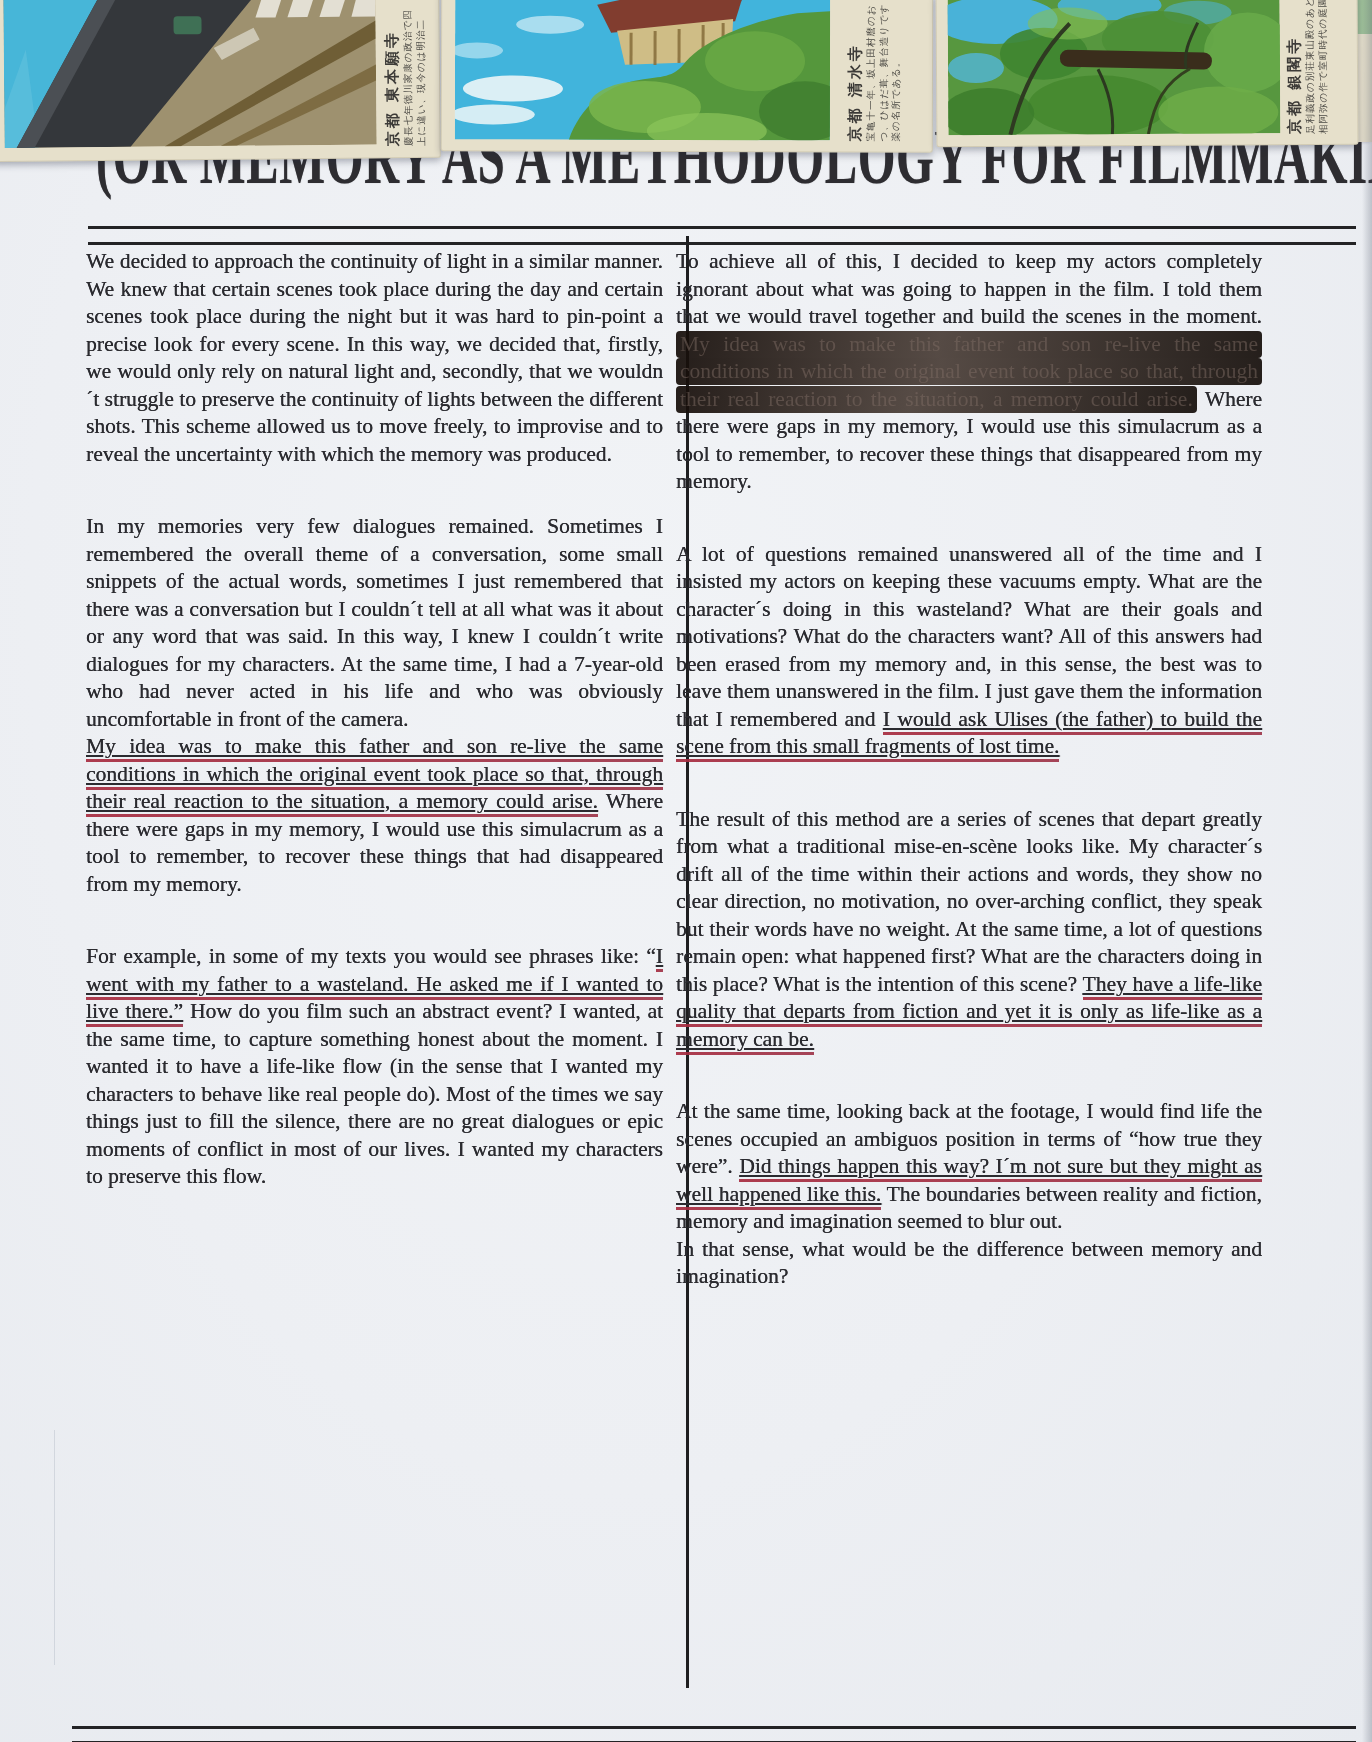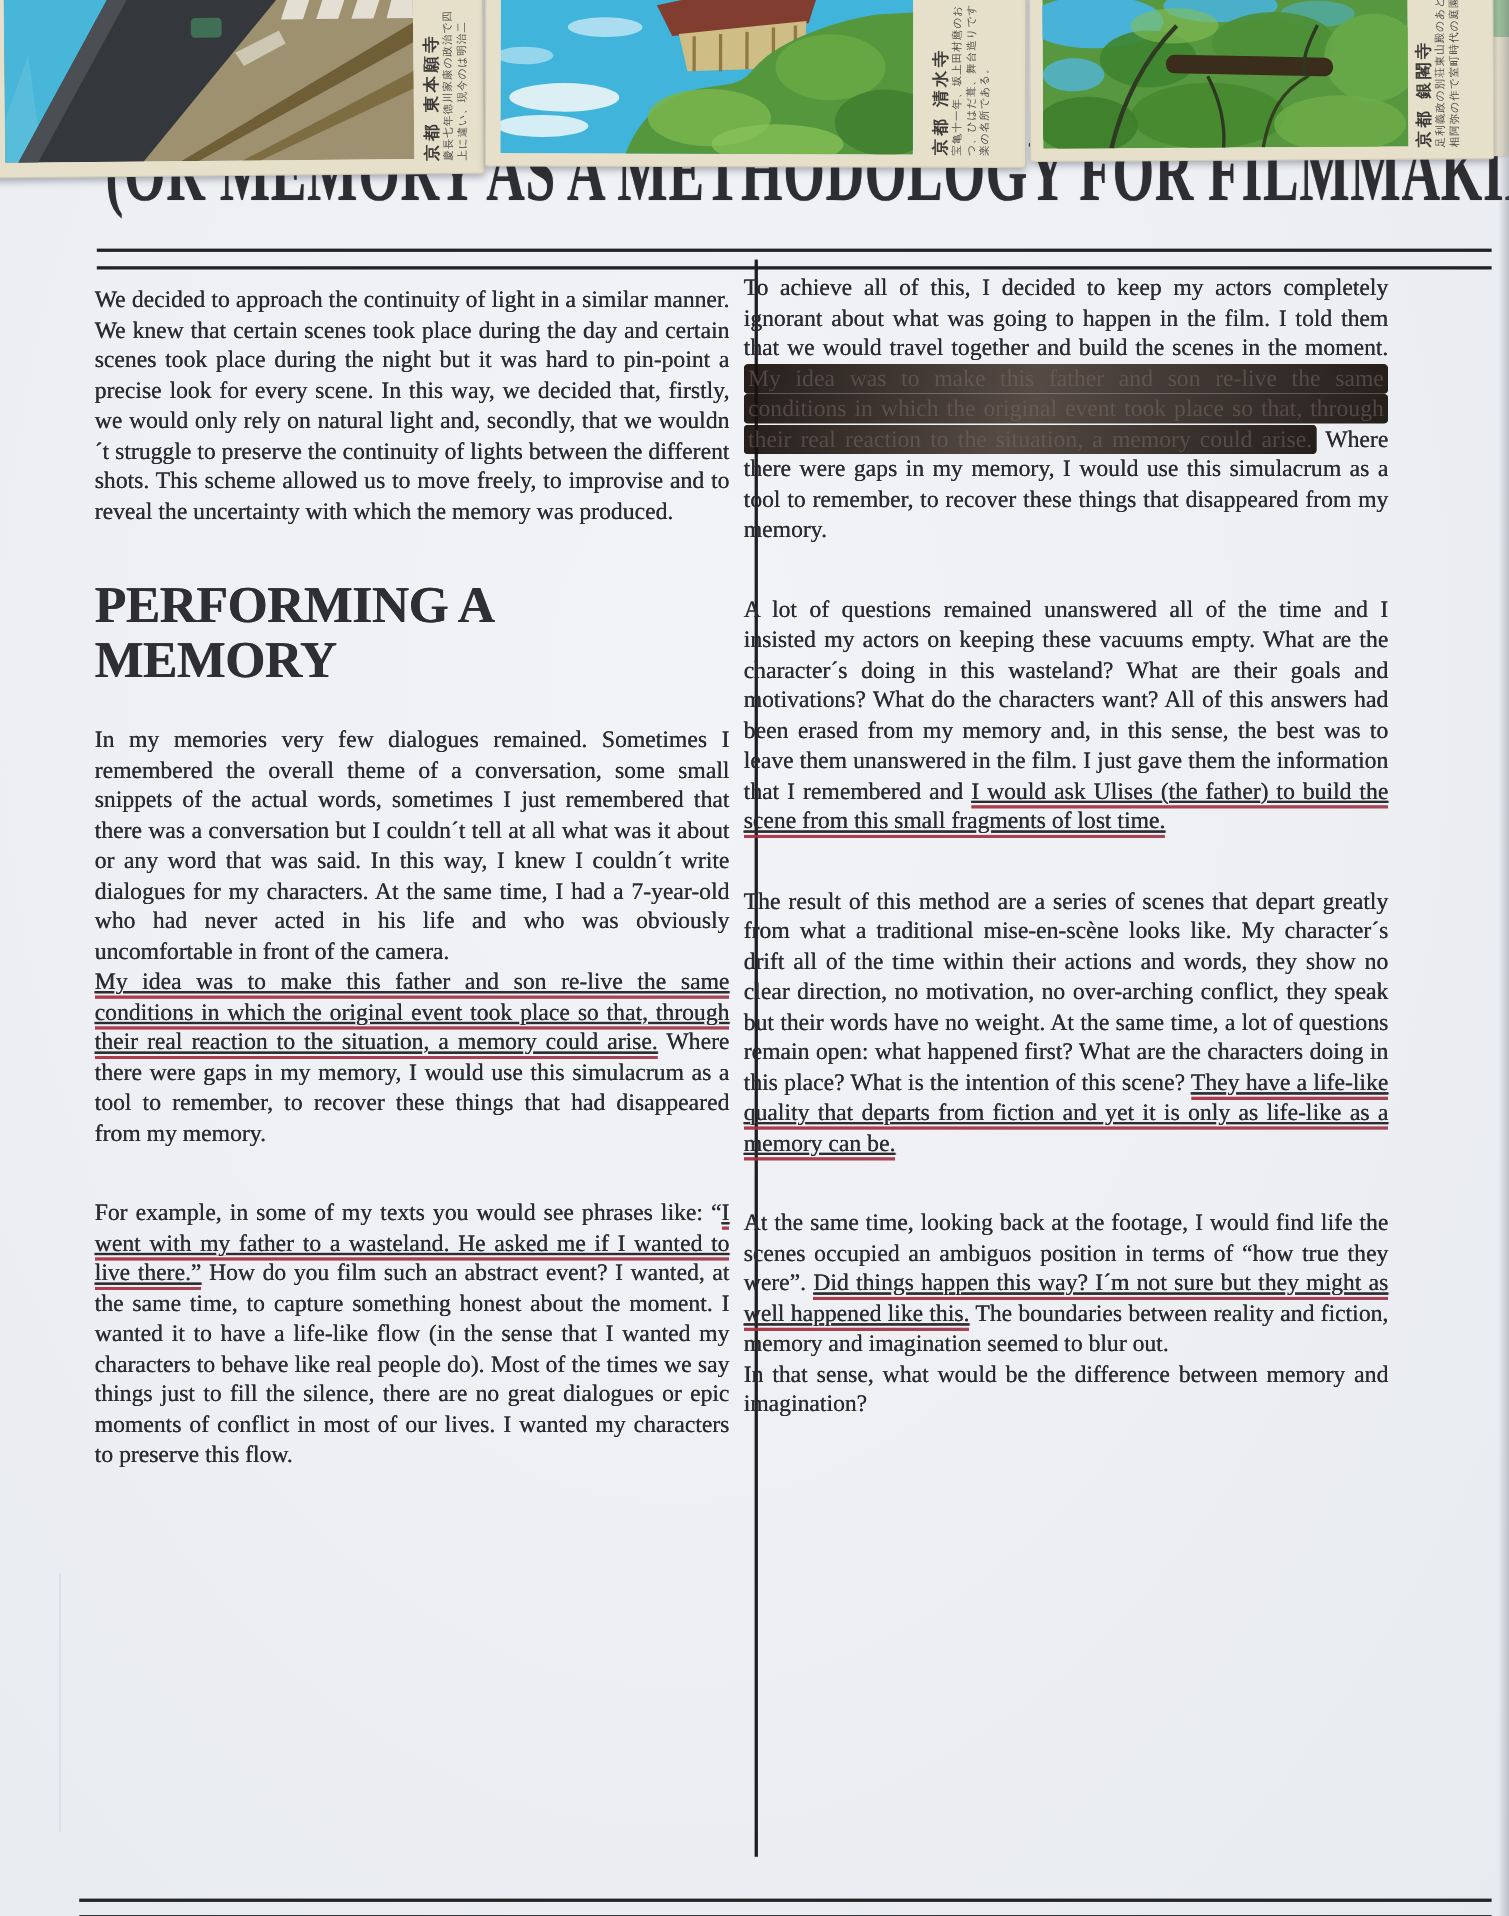--- a/index.html
+++ b/index.html
@@ -49,21 +49,21 @@
   .top-rule{position:absolute;left:88px;top:226px;width:1268px;height:13px;
     border-top:3px solid #232325;border-bottom:3px solid #232325;}
   .bottom-rule{position:absolute;left:72px;top:1726px;width:1284px;height:12px;
     border-top:3px solid #232325;border-bottom:2px solid #232325;}
   .col-divider{position:absolute;left:686px;top:236px;width:3px;height:1452px;background:#1e1e20;}
 
   
   .col{position:absolute;top:248px;text-align:justify;
     font-size:21.5px;line-height:27.5px;
     text-shadow:.25px 0 0 currentColor;}
-  .col-left{left:86px;width:577px;margin-top:11px;}
+  .col-left{left:86px;width:577px;}
   .col-right{left:676px;width:586px;}
   .col p{margin:0 0 45px;}
   .heading{
     font-size:47px;line-height:50px;font-weight:bold;letter-spacing:-.5px;
     margin:46px 0 34px;color:#2f2e32;text-align:left;text-shadow:.4px 0 0 currentColor;
   }
 
   
   .rl{
     background-image:linear-gradient(to right, rgba(167,44,64,.92), rgba(152,38,60,.85));
@@ -172,21 +172,20 @@
 
   <div class="pc-sliver"></div>
 
   <div class="top-rule"></div>
   <div class="col-divider"></div>
   <div class="crease"></div>
 
   <div class="col col-left">
     <p><span>We decided to approach the continuity of light in a similar manner. We knew that certain scenes took place during the day and certain scenes took place during the night but it was hard to pin-point a precise look for every scene. In this way, we decided that, firstly, we would only rely on natural light and, secondly, that we wouldn´t struggle to preserve the continuity of lights between the different shots. This scheme allowed us to move freely, to improvise and to reveal the uncertainty with which the memory was produced.</span></p>
 
-    <h2 class="heading">PERFORMING A MEMORY</h2>
 
     <p><span>In my memories very few dialogues remained. Sometimes I remembered the overall theme of a conversation, some small snippets of the actual words, sometimes I just remembered that there was a conversation but I couldn´t tell at all what was it about or any word that was said. In this way, I knew I couldn´t write dialogues for my characters. At the same time, I had a 7-year-old who had never acted in his life and who was obviously uncomfortable in front of the camera.</span><br>
       <span class="rl">My idea was to make this father and son re-live the same conditions in which the original event took place so that, through their real reaction to the situation, a memory could arise.</span><span> Where there were gaps in my memory, I would use this simulacrum as a tool to remember, to recover these things that had disappeared from my memory.</span></p>
 
     <p><span>For example, in some of my texts you would see phrases like: “</span><span class="rl">I went with my father to a wasteland. He asked me if I wanted to live there.”</span><span> How do you film such an abstract event? I wanted, at the same time, to capture something honest about the moment. I wanted it to have a life-like flow (in the sense that I wanted my characters to behave like real people do). Most of the times we say things just to fill the silence, there are no great dialogues or epic moments of conflict in most of our lives. I wanted my characters to preserve this flow.</span></p>
   </div>
 
   <div class="col col-right">
     <p><span>To achieve all of this, I decided to keep my actors completely ignorant about what was going to happen in the film. I told them that we would travel together and build the scenes in the moment. </span><span class="redact">My idea was to make this father and son re-live the same conditions in which the original event took place so that, through their real reaction to the situation, a memory could arise.</span><span> Where there were gaps in my memory, I would use this simulacrum as a tool to remember, to recover these things that disappeared from my memory.</span></p>
 

